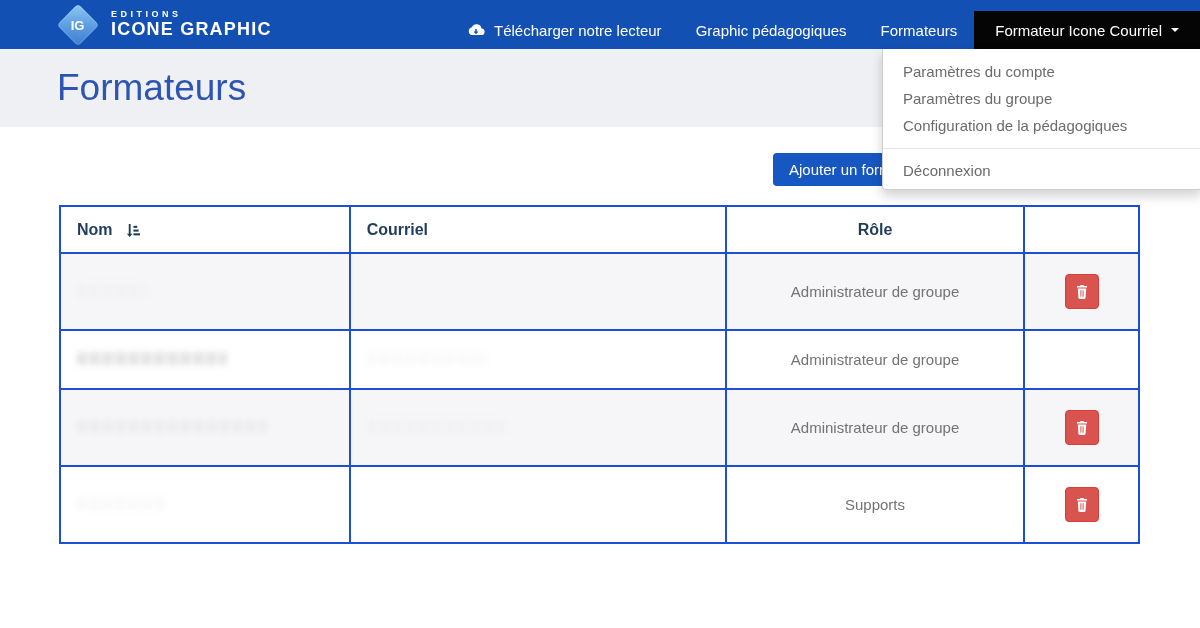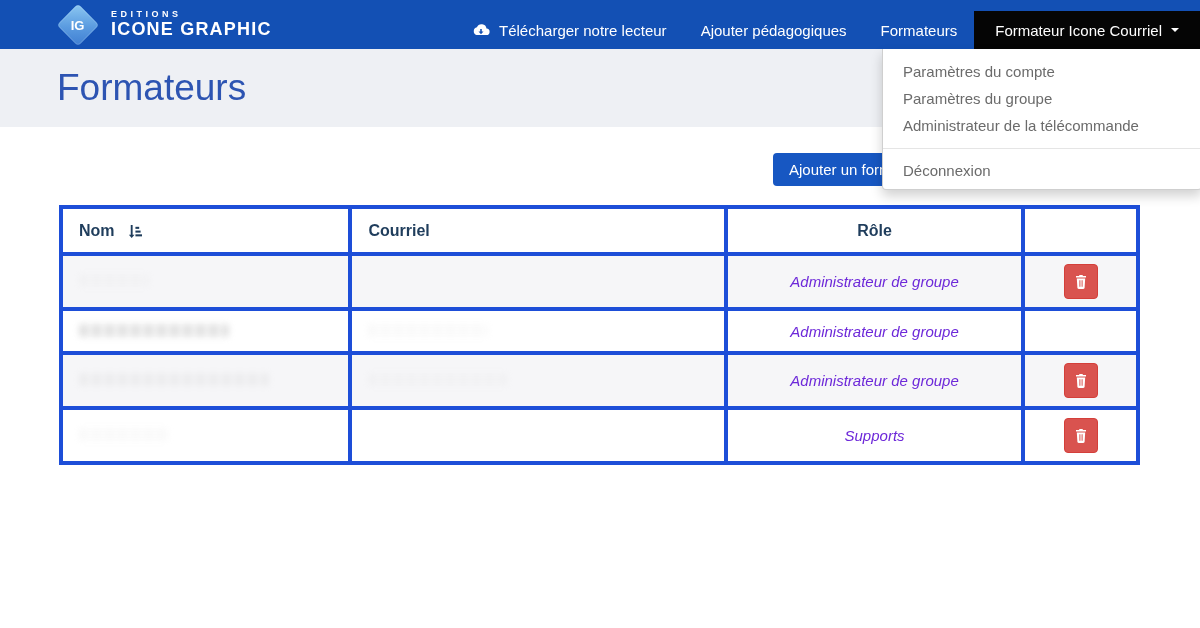--- a/index.html
+++ b/index.html
@@ -32,25 +32,25 @@
   .page-title { font-size:37px; font-weight:400; color:#2d54b2; }
 
   
   .content { position:relative; }
   .add-btn { position:absolute; top:26px; left:773px; width:200px; height:33px;
     background:#1757c2; color:#fff; border:none; border-radius:4px; font-size:15px;
     font-family:inherit; padding:0 16px; text-align:left; cursor:pointer; z-index:1; }
 
   .table-wrap { padding:78px 60px 0 59px; }
   table { width:1081px; border-collapse:collapse; background:#fff; font-size:15px; }
-  th, td { border:4px solid #1d4ed8; }
+  th, td { border:2px solid #1d4ed8; }
   th { color:#1f3d5c; font-size:16px; font-weight:700; text-align:left;
     padding:12px 16px; height:47px; background:#fff; }
   th.center, td.center { text-align:center; }
-  td { color:#6d28d9; padding:8px 16px;font-style:italic; }
+  td { color:#737373; padding:20px 16px; }
   tbody tr:nth-child(odd) td { background:#f6f6f8; }
   tr.h50 td { height:50px; } tr.h44 td { height:44px; }
   tr.h47 td { height:47px; } tr.h54 td { height:54px; }
   .sort-icon { margin-left:8px; vertical-align:-3px; }
 
   .redacted { display:inline-block; height:13px; border-radius:3px;
     background:repeating-linear-gradient(90deg,#c9c9c9 0 9px,#efefef 9px 13px);
     filter:blur(3px); }
   .faint { opacity:.22; } .vfaint { opacity:.10; } .smudge { opacity:.55; }
 
@@ -85,36 +85,36 @@
   <div class="nav">
     <a class="nav-link">
       <span class="cloud">
         <svg width="18" height="14" viewBox="0 0 18 14" fill="#fff">
             <path d="M14.5 5.6A5 5 0 0 0 4.9 4.3 4 4 0 0 0 4.5 12h9.8a3.2 3.2 0 0 0 .2-6.4zM9.8 6v2.5h1.7L9 11.2 6.5 8.5h1.7V6h1.6z" fill-rule="evenodd"></path>
           </svg>
       </span>
       <span>Télécharger notre lecteur</span>
     </a>
     <a class="nav-link">
-      <span>Ajouter pédagogiques</span>
+      <span>Graphic pédagogiques</span>
     </a>
     <a class="nav-link">
       <span>Formateurs</span>
     </a>
     <a class="nav-link active">
       <span>Formateur Icone Courriel</span>
       <span class="caret"></span>
     </a>
   </div>
 </div>
 
 <div class="dropdown-menu">
   <a class="dropdown-item">Paramètres du compte</a>
   <a class="dropdown-item">Paramètres du groupe</a>
-  <a class="dropdown-item">Administrateur de la télécommande</a>
+  <a class="dropdown-item">Configuration de la pédagogiques</a>
   <div class="dropdown-divider"></div>
   <a class="dropdown-item">Déconnexion</a>
 </div>
 
 <div class="header-band">
   <h1 class="page-title">Formateurs</h1>
 </div>
 
 <div class="content">
   <button class="add-btn">Ajouter un formateur</button>

